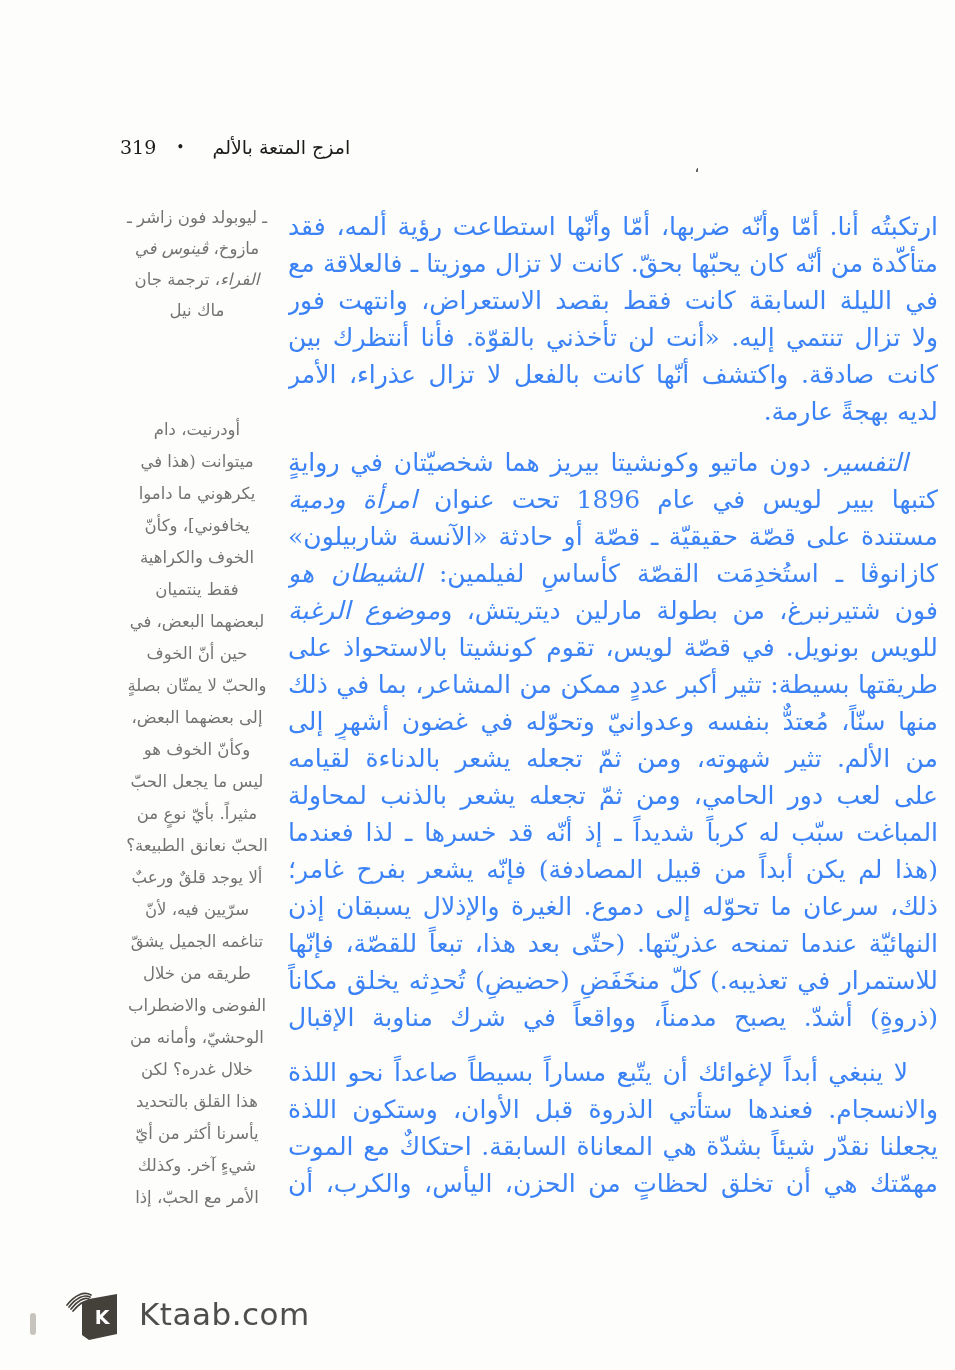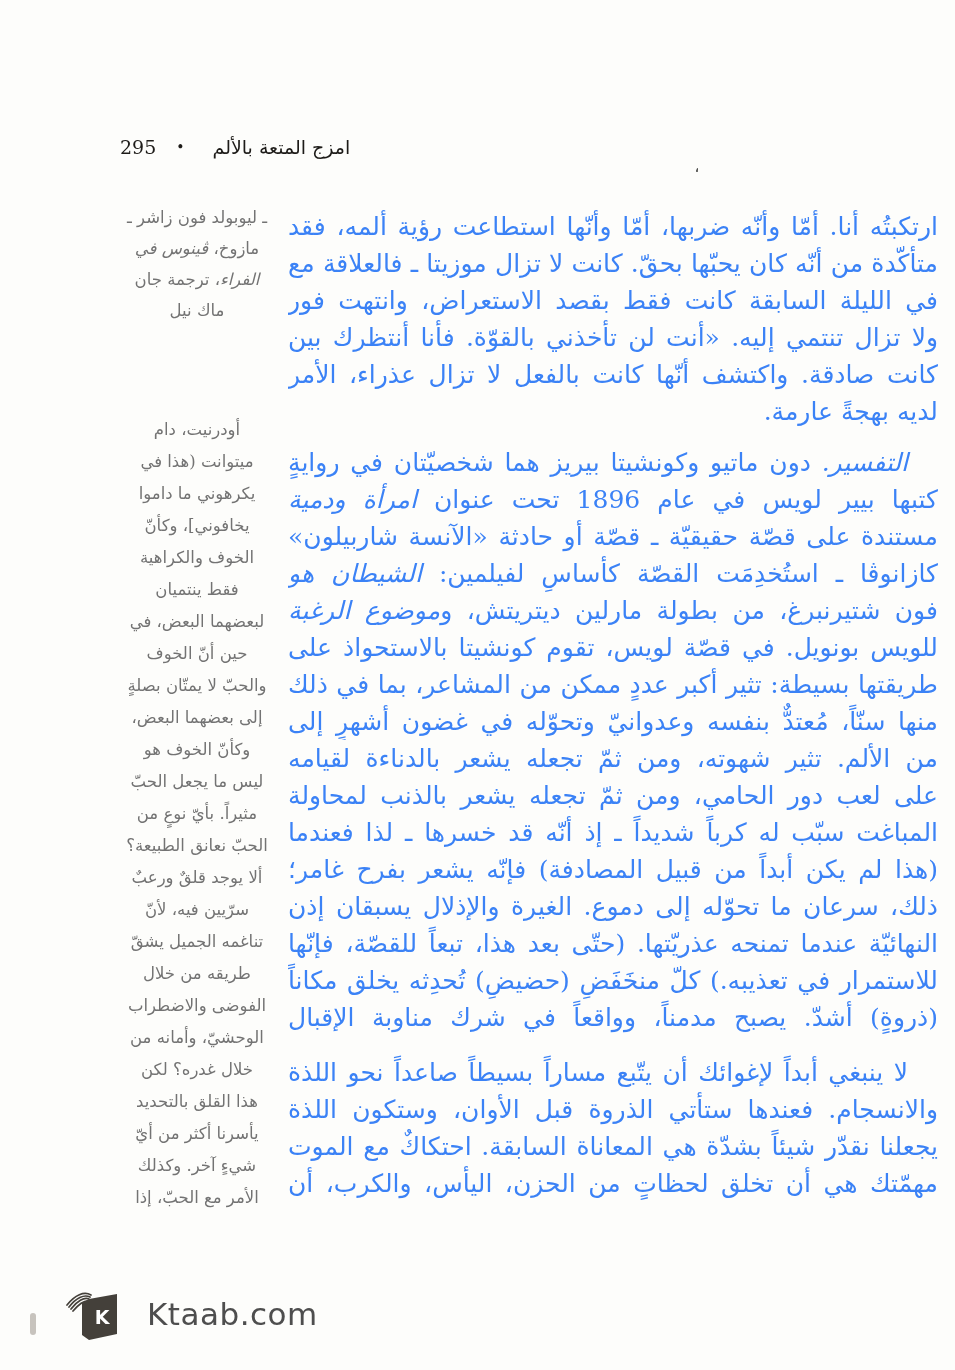--- a/index.html
+++ b/index.html
@@ -46,34 +46,34 @@
     position:absolute;left:694px;top:158px;
     font-size:15px;color:#2a2a28;transform:rotate(-8deg);
   }
   
   .footer{
     position:absolute;left:62px;top:1284px;
     display:flex;align-items:center;gap:17px;direction:ltr;
   }
   .brand{
     font-family:"DejaVu Sans","Liberation Sans",sans-serif;
-    font-size:31px;font-weight:400;letter-spacing:0.5px;color:#4e4e4e;margin-left:8px;
+    font-size:31px;font-weight:400;letter-spacing:0.5px;color:#4e4e4e;
   }
   .edge-artifact{
     position:absolute;left:30px;top:1313px;width:6px;height:22px;
     background:#c7c3bd;border-radius:3px;
   }
 </style>
 </head>
 <body>
 
 <div class="page">
 
   <div class="header">
-    <span class="pnum">295</span>
+    <span class="pnum">319</span>
     <span class="sep">•</span>
     <span class="rtitle">امزج المتعة بالألم</span>
   </div>
 
   <span class="stray">،</span>
 
   <aside>
     <div class="mnote n1" id="note0">
         <div class="mline"><span>ـ ليوبولد فون زاشر ـ</span></div>
         <div class="mline"><span>مازوخ، </span><span class="it">ڤينوس في</span></div>

